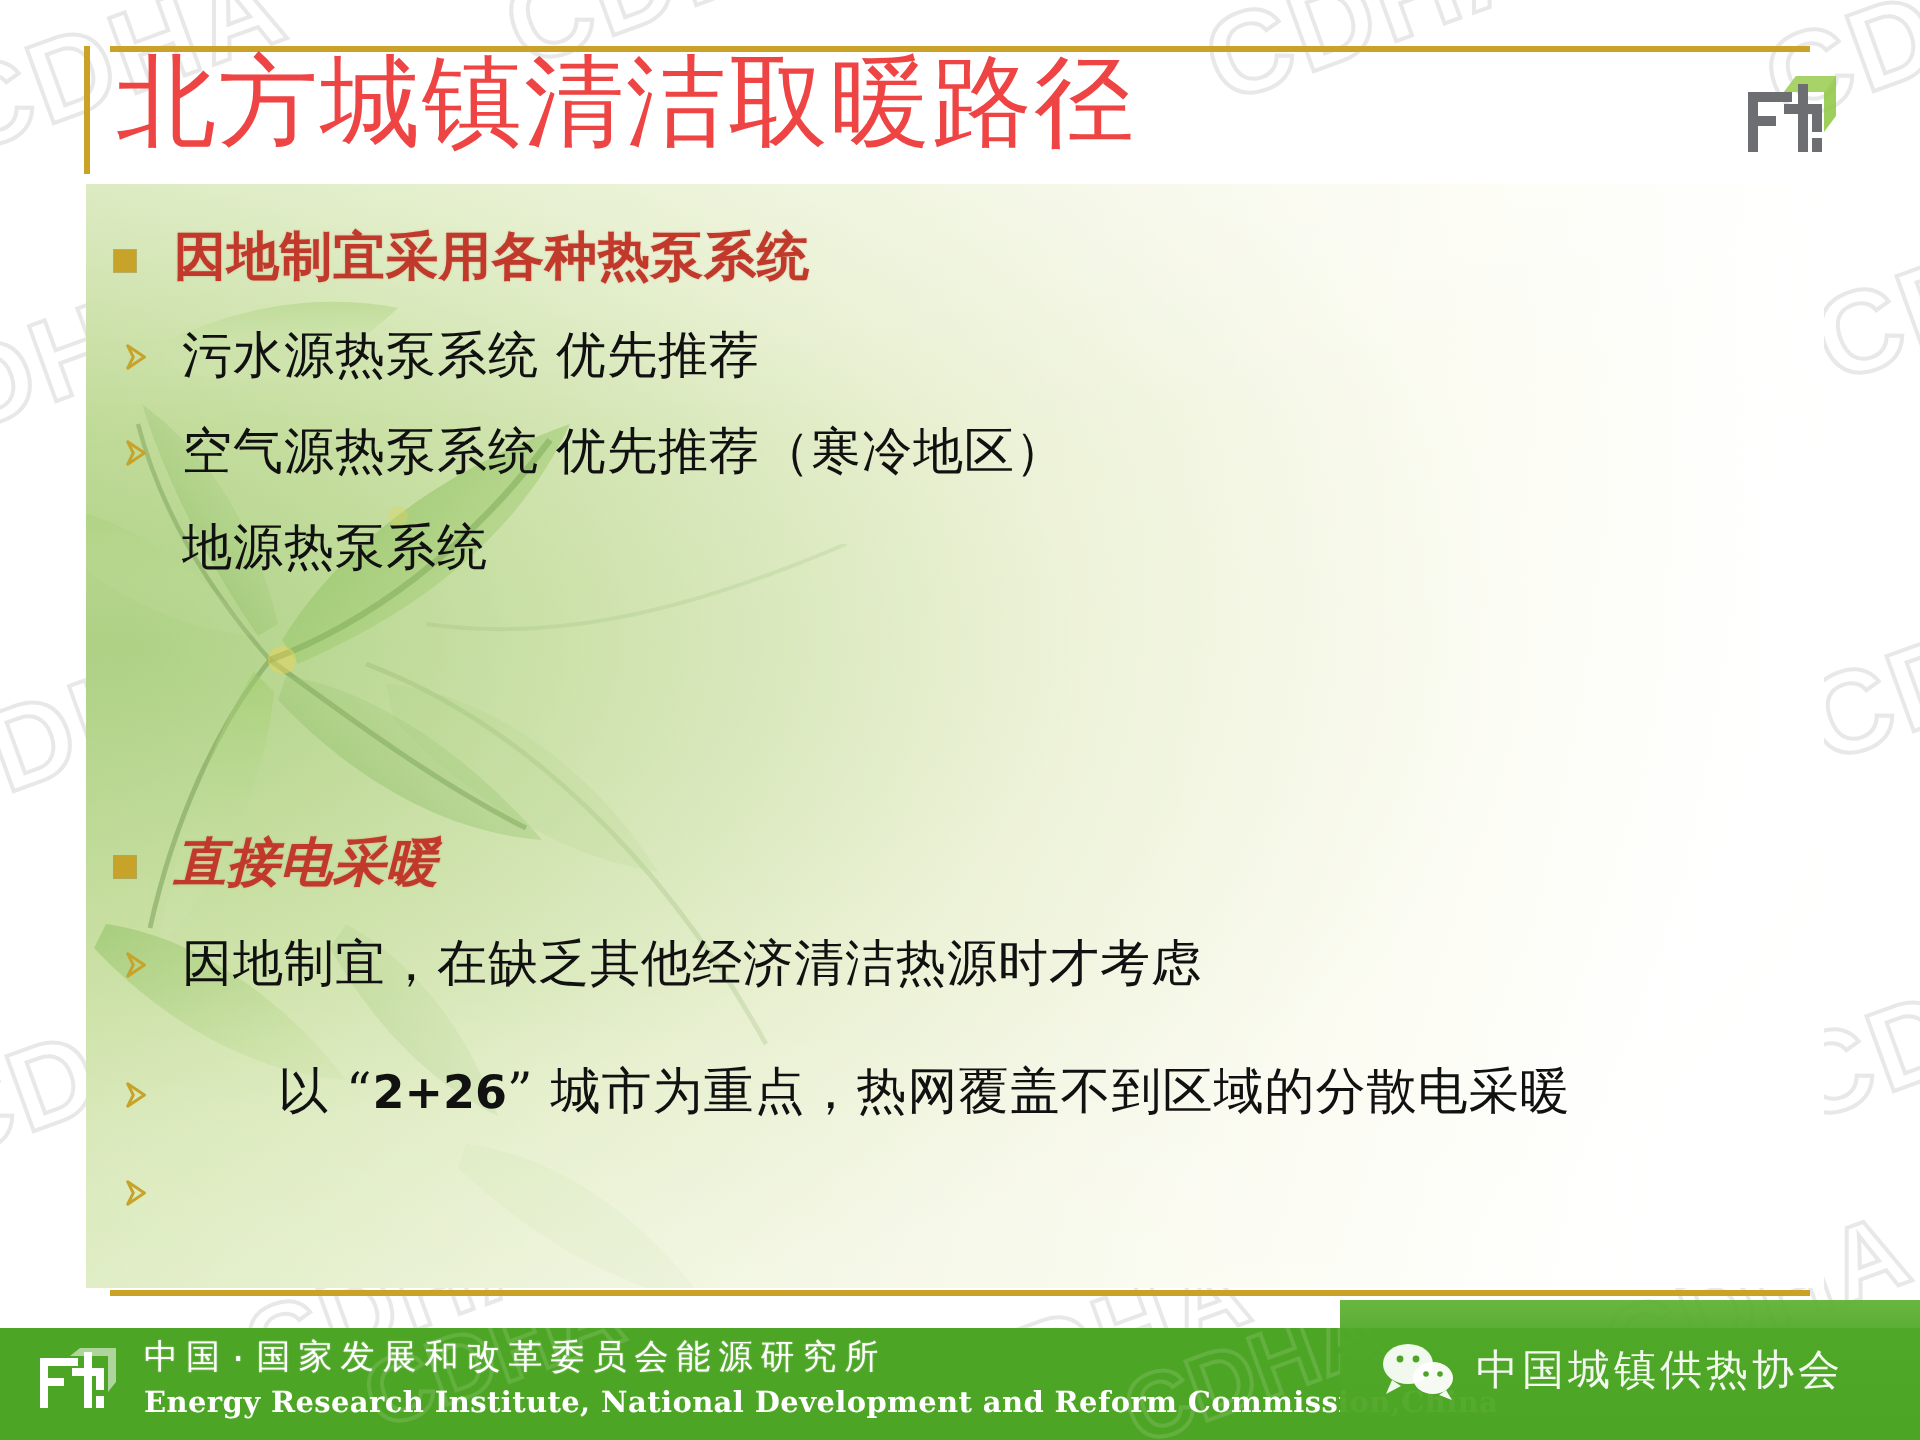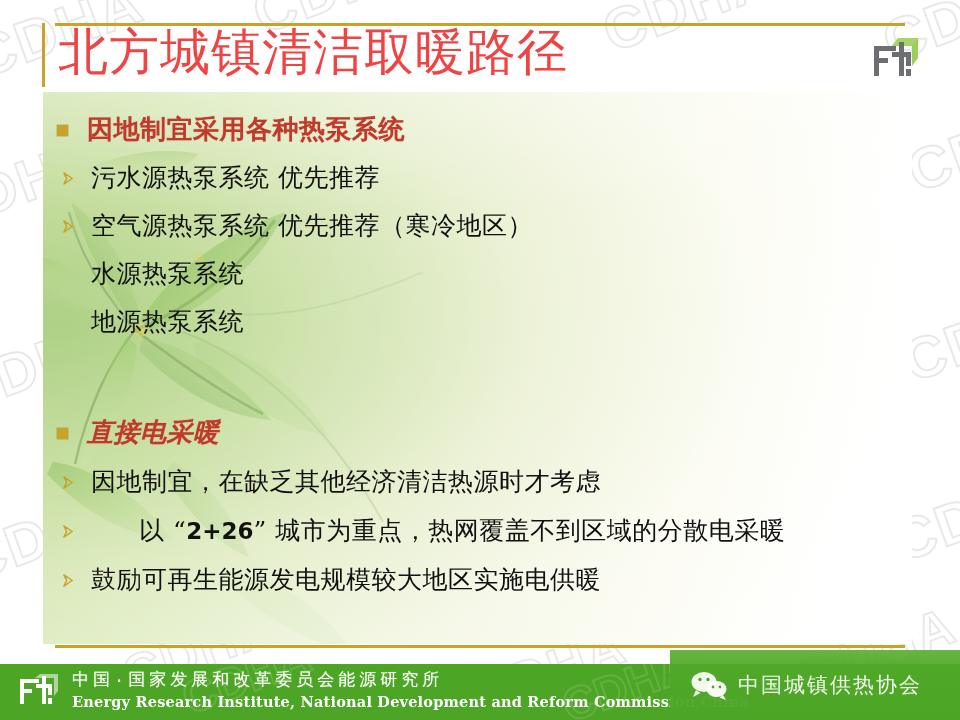--- a/index.html
+++ b/index.html
@@ -292,46 +292,40 @@
 
         <div class="lvl2" style="margin-bottom:12px;">
           <span class="arrow-bullet">
             <svg viewBox="0 0 14 14" width="13" height="13" aria-hidden="true">
               <path d="M2 1 L11 7 L2 13 L5 7 Z" fill="none" stroke="#c8a32a" stroke-width="1.6" stroke-linejoin="round"></path>
             </svg>
           </span>
           <span>空气源热泵系统  优先推荐（寒冷地区）</span>
         </div>
 
-        <div class="lvl2" style="margin-bottom:12px;">
-          <span class="arrow-bullet blank">
-            
-          </span>
-          <span>水源热泵系统</span>
-        </div>
 
         <div class="lvl2">
           <span class="arrow-bullet blank">
             
           </span>
           <span>地源热泵系统</span>
         </div>
 
       </div>
 
       <div class="block" style="top:323px;padding-left:14px;font-style:italic;">
         <div class="lvl1">
           <span class="sq-bullet"></span>
           <span class="txt">直接电采暖</span>
         </div>
       </div>
 
       <div class="block" style="top:372px;padding-left:18px;">
 
-        <div class="lvl2" style="margin-bottom:13px;">
+        <div class="lvl2" style="margin-bottom:28px;">
           <span class="arrow-bullet">
             <svg viewBox="0 0 14 14" width="13" height="13" aria-hidden="true">
               <path d="M2 1 L11 7 L2 13 L5 7 Z" fill="none" stroke="#c8a32a" stroke-width="1.6" stroke-linejoin="round"></path>
             </svg>
           </span>
           <span>因地制宜，在缺乏其他经济清洁热源时才考虑</span>
         </div>
 
         <div class="lvl2" style="margin-bottom:13px;gap:48px;">
           <span class="arrow-bullet">
@@ -343,21 +337,20 @@
             <span>以 “</span><span class="hl">2+26</span><span>” 城市为重点，热网覆盖不到区域的分散电采暖</span>
           </span>
         </div>
 
         <div class="lvl2">
           <span class="arrow-bullet">
             <svg viewBox="0 0 14 14" width="13" height="13" aria-hidden="true">
               <path d="M2 1 L11 7 L2 13 L5 7 Z" fill="none" stroke="#c8a32a" stroke-width="1.6" stroke-linejoin="round"></path>
             </svg>
           </span>
-          <span>鼓励可再生能源发电规模较大地区实施电供暖</span>
         </div>
 
       </div>
 
     </div>
   </div>
 
   <div id="panel-rule"></div>
 
   <div id="footer">

